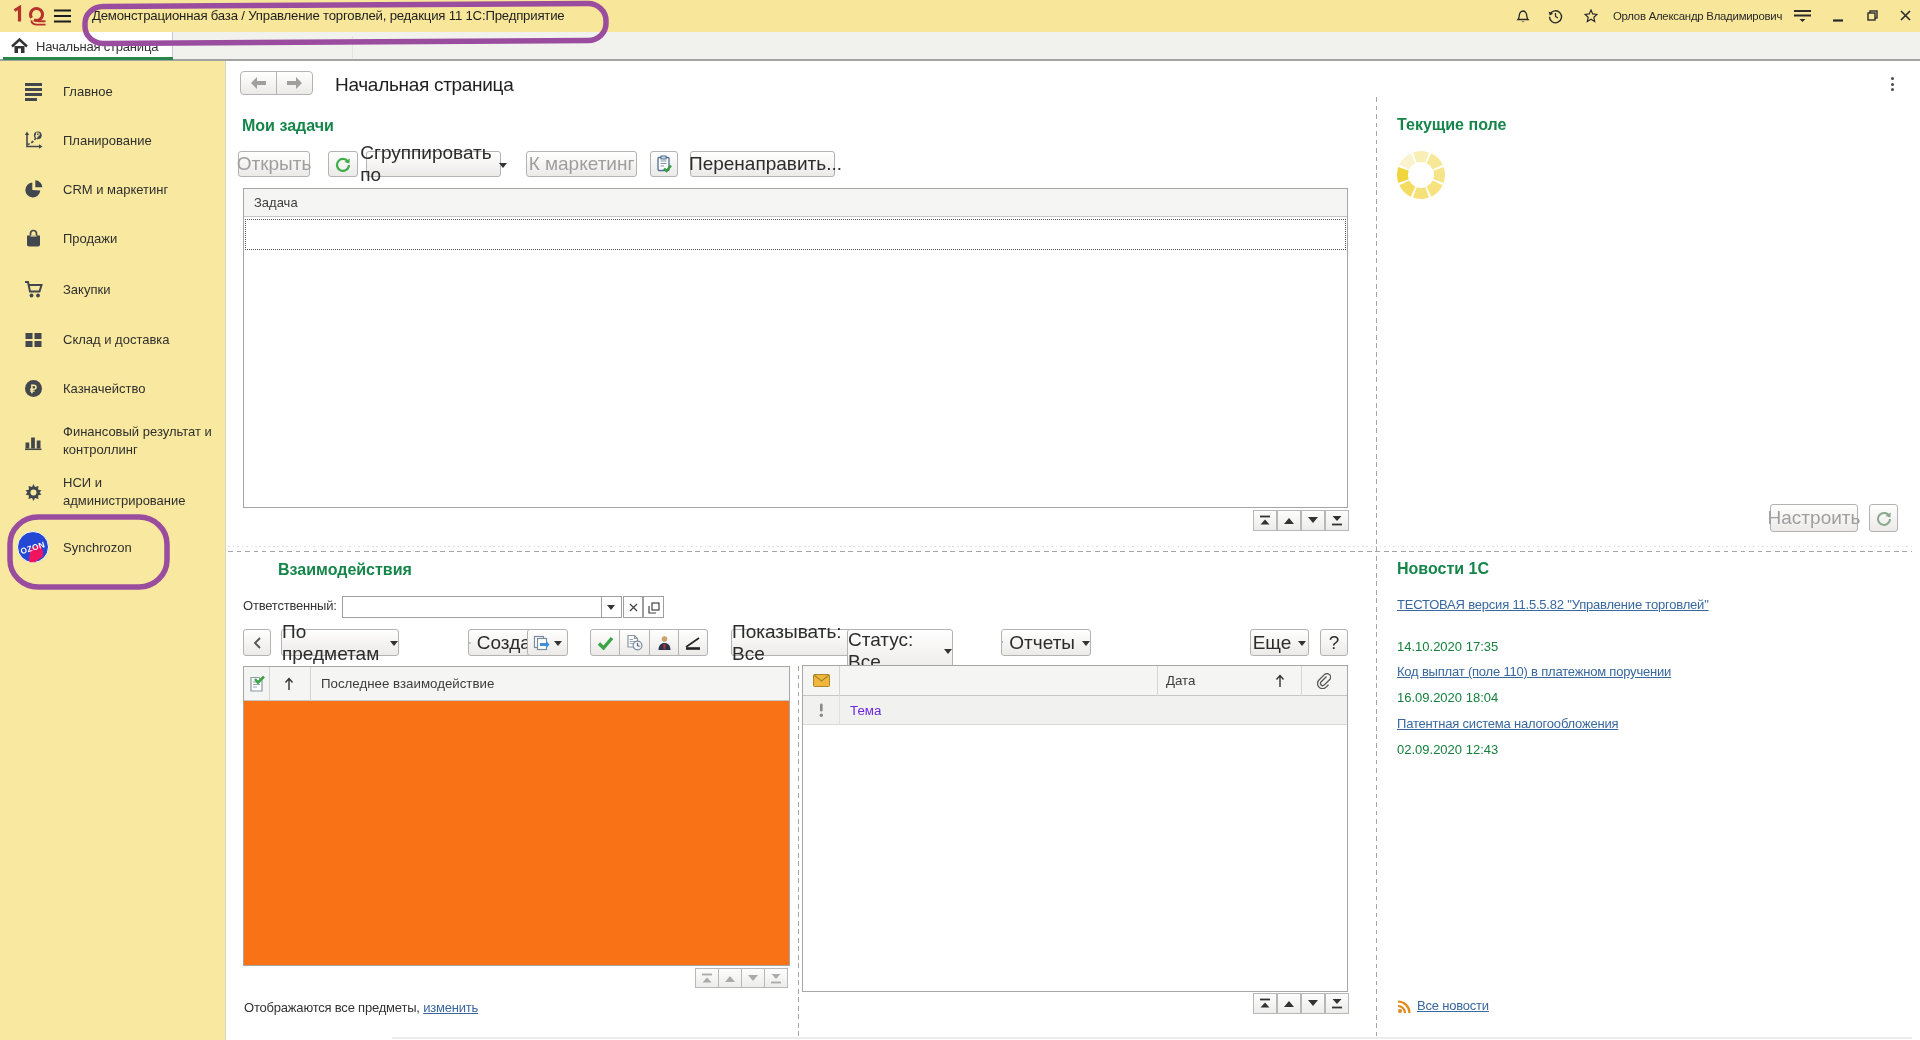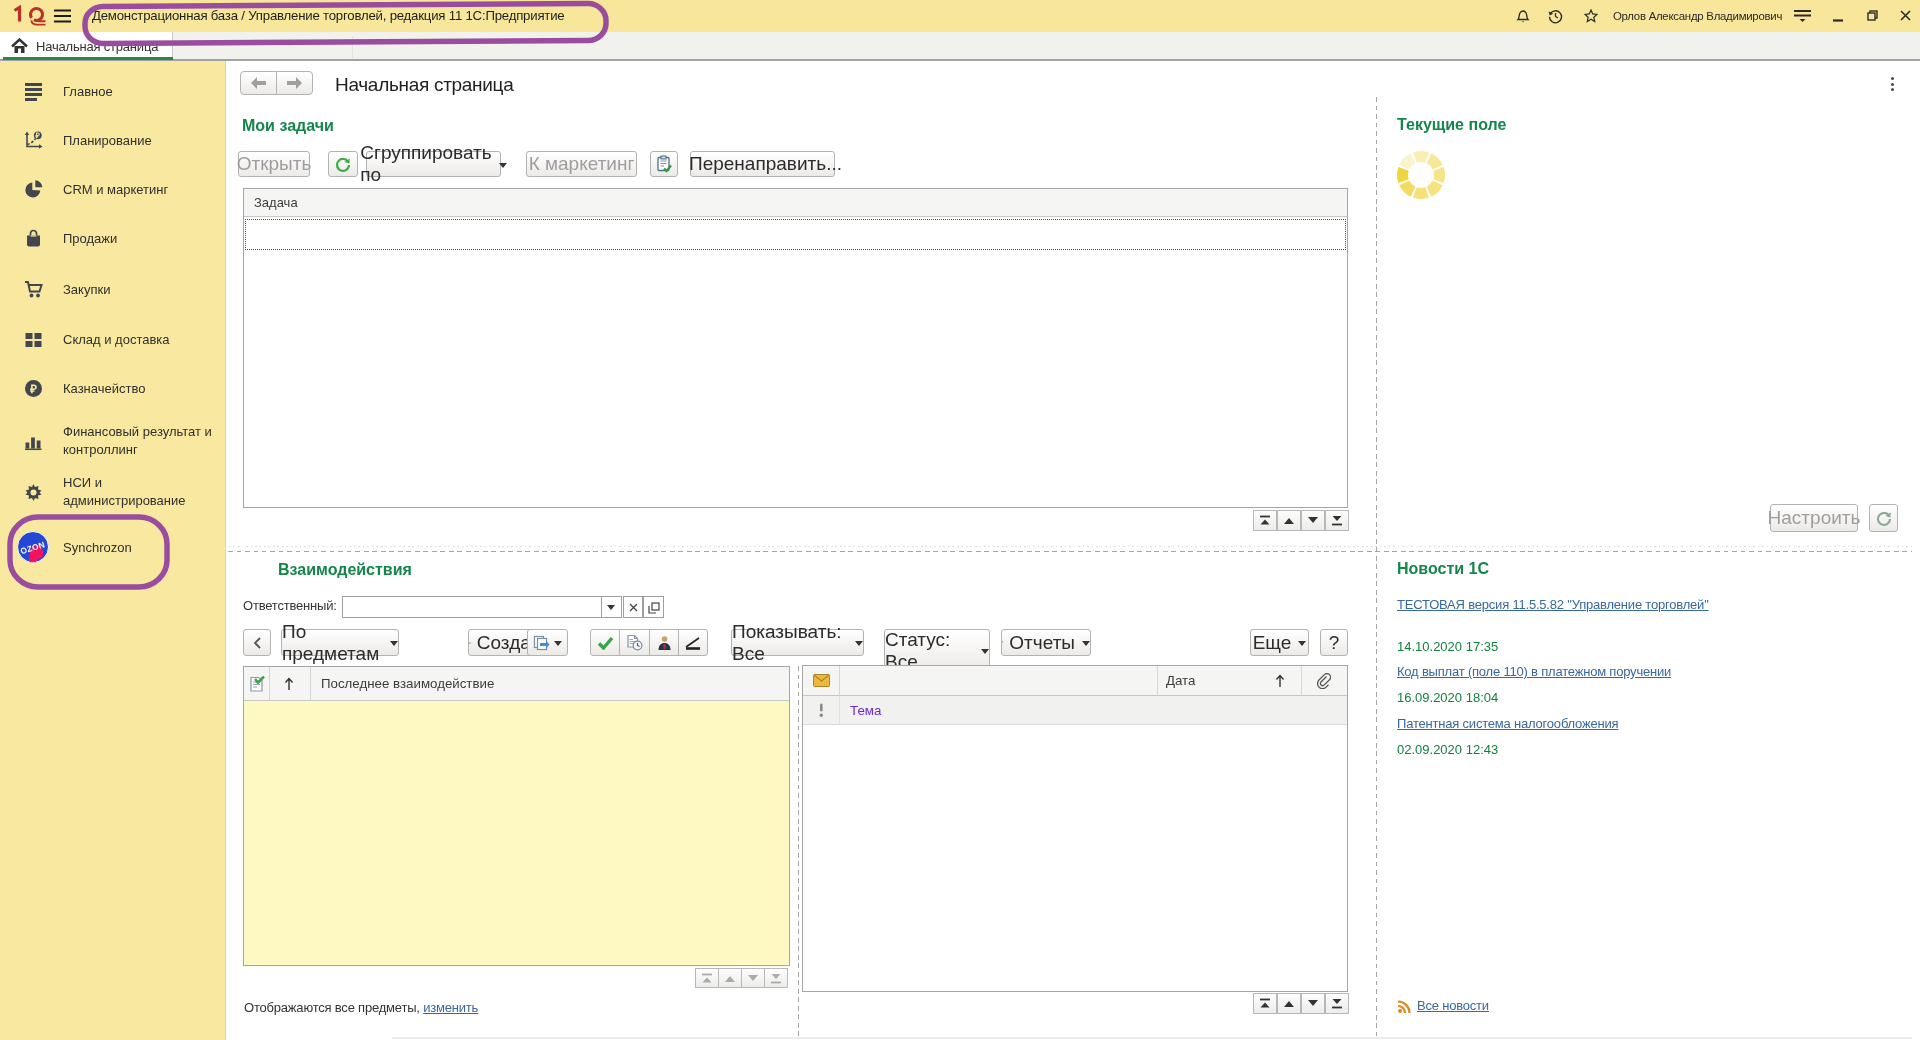--- a/index.html
+++ b/index.html
@@ -214,33 +214,33 @@
     <path d="M7.5 8.5 L9 10 L8.3 14.5 L6.7 14.5 L6 10 Z" fill="#a33"></path>
   </svg>
 </div>
 <div class="btn" style="left:678px;top:629px;width:30px;height:27px;border-radius:0 3px 3px 0;">
   <svg width="18" height="14" viewBox="0 0 18 14">
       <path d="M2 11 L15 2" stroke="#222" stroke-width="1.6"></path>
       <path d="M2 12.5 H16" stroke="#222" stroke-width="2.6"></path>
     </svg>
 </div>
 <div class="btn" style="left:731px;top:629px;width:133px;height:27px;">Показывать: Все<span class="caret"></span></div>
-<div class="btn" style="left:884px;top:629px;width:106px;height:43px;">Статус: Все<span class="caret"></span></div>
+<div class="btn" style="left:847px;top:629px;width:106px;height:43px;">Статус: Все<span class="caret"></span></div>
 <div class="btn" style="left:1001px;top:629px;width:90px;height:27px;">
   <svg width="15" height="15" viewBox="0 0 15 15" style="margin-right:6px">
     <rect x="1" y="1" width="13" height="13" fill="#fff" stroke="#9aa5af" stroke-width="1.2"></rect>
     <rect x="3.5" y="7" width="2.2" height="5" fill="#3a7dc0"></rect>
     <rect x="6.6" y="4" width="2.2" height="8" fill="#c23b2e"></rect>
     <rect x="9.7" y="5.5" width="2.2" height="6.5" fill="#3fa04a"></rect>
   </svg>Отчеты<span class="caret"></span>
 </div>
 <div class="btn" style="left:1250px;top:629px;width:59px;height:27px;">Еще<span class="caret"></span></div>
 <div class="btn" style="left:1320px;top:629px;width:28px;height:27px;">?</div>
 
-<div class="abs" style="left:243px;top:666px;width:547px;height:300px;border:1px solid #a6a6a6;background:#fef9c3;">
+<div class="abs" style="left:243px;top:666px;width:547px;height:300px;border:1px solid #a6a6a6;background:#f97316;">
   <div style="position:absolute;left:0;top:0;width:100%;height:34px;background:#f5f5f3;border-bottom:1px solid #c6c6c6;"></div>
   <div style="position:absolute;left:25px;top:0;width:1px;height:34px;background:#d5d5d3;"></div>
   <div style="position:absolute;left:66px;top:0;width:1px;height:34px;background:#d5d5d3;"></div>
   <svg style="position:absolute;left:5px;top:9px" width="16" height="17" viewBox="0 0 16 17">
     <path d="M2 1.5 H10 L13 4.5 V15 H2 Z" fill="#fff" stroke="#8a97a5" stroke-width="1.2"></path>
     <path d="M4 6 H11 M4 8.5 H11 M4 11 H8" stroke="#9aa7b5" stroke-width="1"></path>
     <path d="M6 3 L9 6.5 L15 0.5" fill="none" stroke="#3aa447" stroke-width="2.6"></path>
   </svg>
   <svg style="position:absolute;left:40px;top:10px" width="10" height="14" viewBox="0 0 10 14">
       <path d="M5 13 V2 M1.5 5.5 L5 1.5 L8.5 5.5" fill="none" stroke="#333" stroke-width="1.4"></path>

